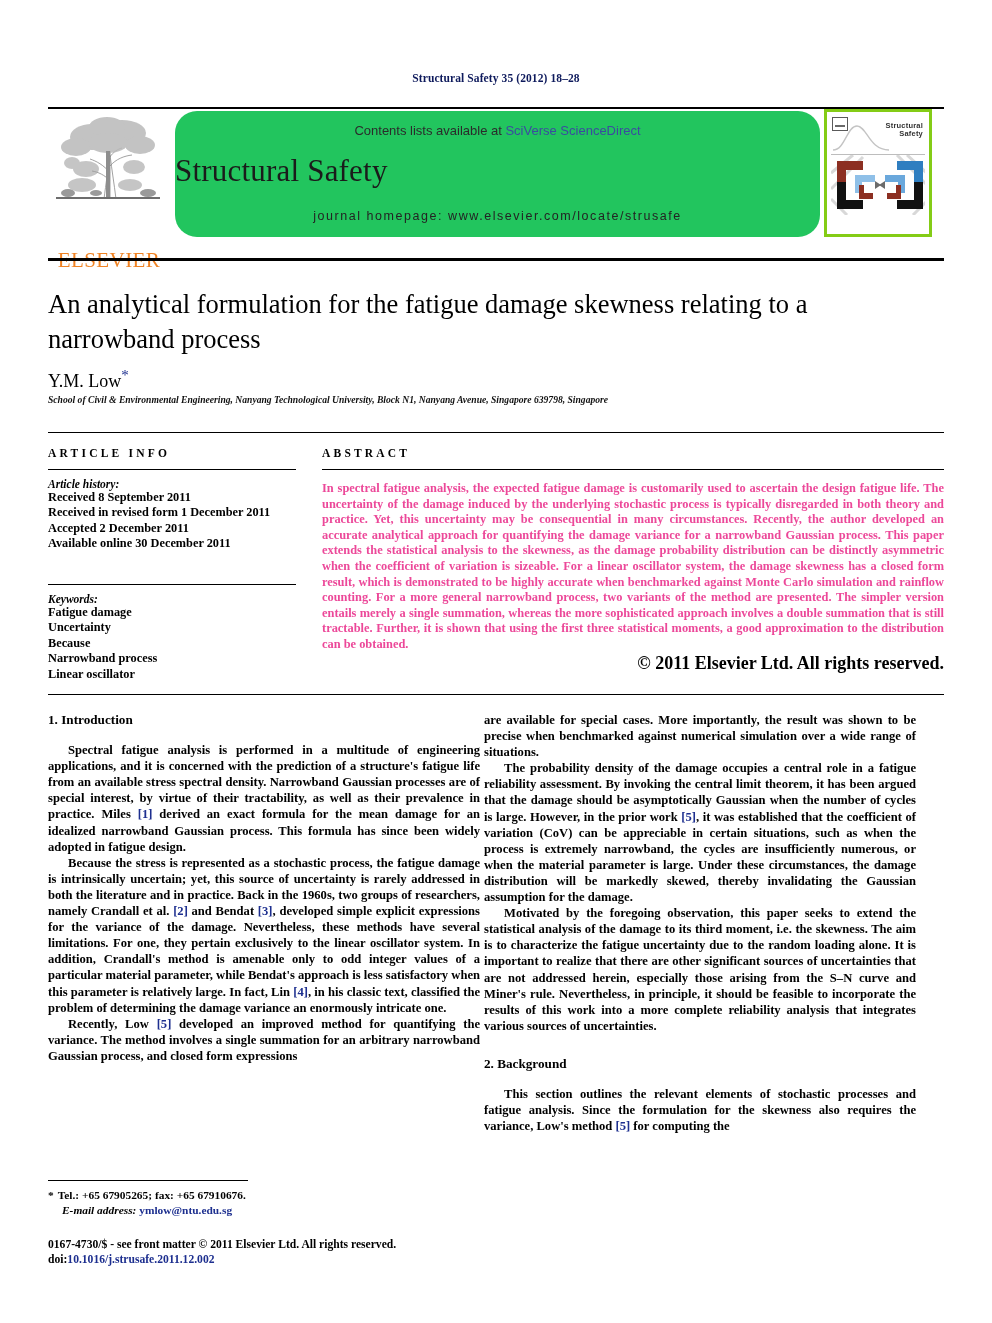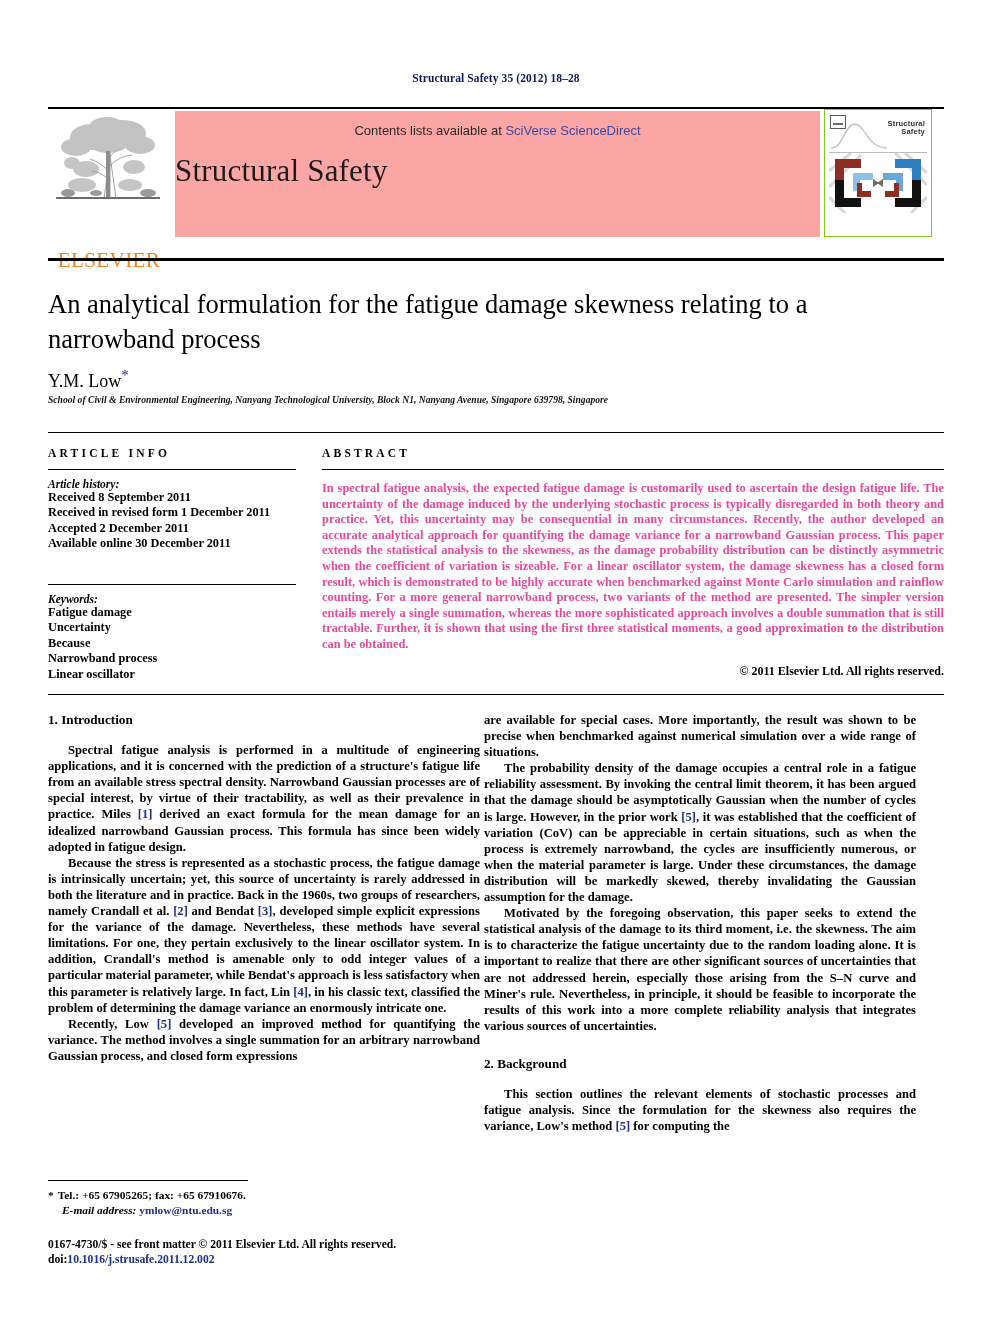--- a/index.html
+++ b/index.html
@@ -77,21 +77,22 @@
     line-height: 1;
     margin-top: 43px;
   }
 
   .banner {
     position: absolute;
     left: 127px;
     top: 2px;
     width: 645px;
     height: 126px;
-    background: #fca5a5;
+    background: #22c55e;
+    border-radius: 22px;
   }
   .banner-contents {
     position: absolute;
     top: 12px;
     left: 0;
     width: 645px;
     text-align: center;
     font-family: "Liberation Sans", sans-serif;
     font-size: 13px;
     color: #2b2b2b;
@@ -121,21 +122,21 @@
     letter-spacing: 1.55px;
     color: #232323;
   }
 
   .cover-thumb {
     position: absolute;
     left: 776px;
     top: 0;
     width: 108px;
     height: 128px;
-    border: 1px solid #84cc16;
+    border: 3px solid #84cc16;
     background: #ffffff;
     box-sizing: border-box;
     padding: 4px;
   }
   .cover-inner {
     position: relative;
     width: 100%;
     height: 100%;
     overflow: hidden;
   }
@@ -290,23 +291,22 @@
   }
   .abstract-body {
     margin-top: 11px;
     font-size: 12.4px;
     line-height: 15.6px;
     text-align: justify;
     font-weight: bold;
     color: #ec4899;
   }
   .abstract-copy {
-    margin-top: 11px;
     text-align: right;
-    font-size: 12px;
+    font-size: 18px;
     font-weight: bold;
   }
 
   
   .body-rule {
     position: absolute;
     left: 48px;
     top: 694px;
     width: 896px;
     height: 1px;
@@ -422,20 +422,21 @@
         </g>
       </svg>
       <div class="elsevier-word">ELSEVIER</div>
     </div>
 
     <div class="banner">
       <div class="banner-contents">
         <span>Contents lists available at </span><span class="sd-link">SciVerse ScienceDirect</span>
       </div>
       <div class="banner-title">Structural Safety</div>
+      <div class="banner-homepage">journal homepage: www.elsevier.com/locate/strusafe</div>
     </div>
 
     <div class="cover-thumb">
       <div class="cover-inner">
         <div class="cover-top">
           <div class="cover-badge"></div>
           <svg class="cover-curve" viewBox="0 0 60 32">
             <path d="M2 30 C14 30 16 6 26 6 C36 6 38 30 58 30" fill="none" stroke="#c4c4c4" stroke-width="1.4"></path>
           </svg>
           <div class="cover-journal-name">

